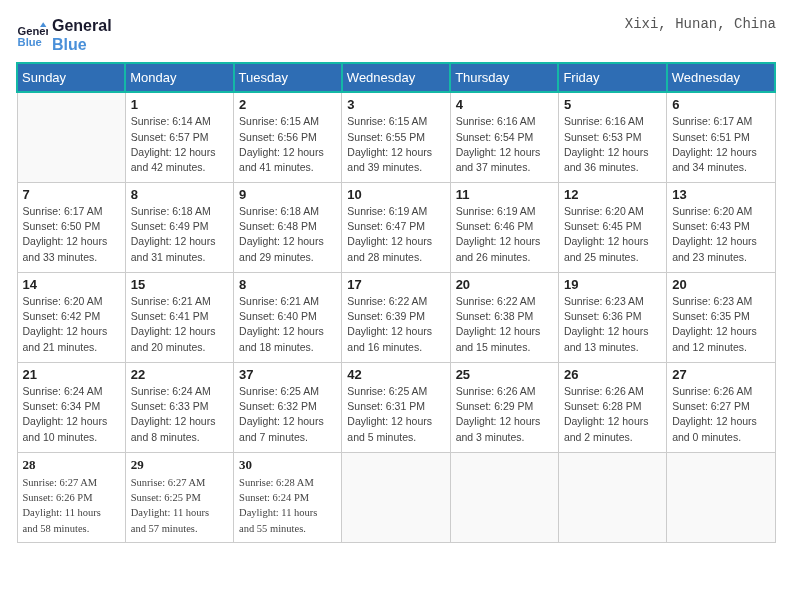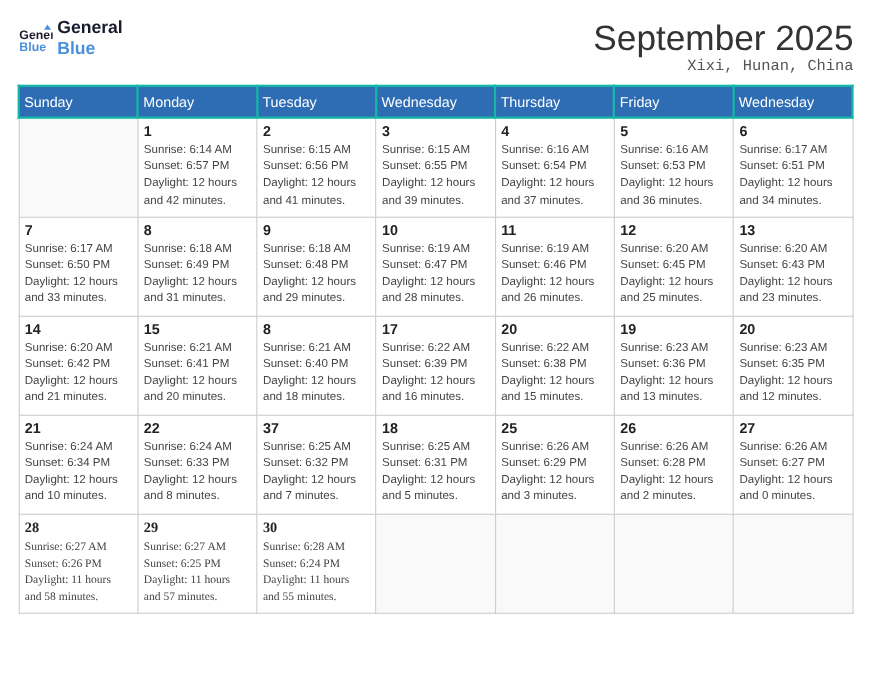--- a/index.html
+++ b/index.html
@@ -89,21 +89,20 @@
       <text x="2" y="20" font-size="14" font-weight="bold" fill="#1a1a2e">General</text>
       <text x="2" y="34" font-size="14" font-weight="bold" fill="#4a90d9">Blue</text>
       <polygon points="30,10 38,10 34,4" fill="#4a90d9"></polygon>
     </svg>
     <div style="display:flex;flex-direction:column;justify-content:center;">
       <div style="font-size:16px;font-weight:bold;color:#1a1a2e;line-height:1.2;">General</div>
       <div style="font-size:16px;font-weight:bold;color:#4a90d9;line-height:1.2;">Blue</div>
     </div>
   </div>
   <div class="title-block">
-    <div class="month-title">September 2025</div>
     <div class="location">Xixi, Hunan, China</div>
   </div>
 </div>
 
 <table class="calendar">
   <thead>
     <tr>
     <th>Sunday</th>
         <th>Monday</th>
         <th>Tuesday</th>
@@ -208,21 +207,21 @@
         </td>
         <td>
           <span class="day-number">22</span>
           <div class="day-info">Sunrise: 6:24 AM<br>Sunset: 6:33 PM<br>Daylight: 12 hours<br>and 8 minutes.</div>
         </td>
         <td>
           <span class="day-number">37</span>
           <div class="day-info">Sunrise: 6:25 AM<br>Sunset: 6:32 PM<br>Daylight: 12 hours<br>and 7 minutes.</div>
         </td>
         <td>
-          <span class="day-number">18</span>
+          <span class="day-number">42</span>
           <div class="day-info">Sunrise: 6:25 AM<br>Sunset: 6:31 PM<br>Daylight: 12 hours<br>and 5 minutes.</div>
         </td>
         <td>
           <span class="day-number">25</span>
           <div class="day-info">Sunrise: 6:26 AM<br>Sunset: 6:29 PM<br>Daylight: 12 hours<br>and 3 minutes.</div>
         </td>
         <td>
           <span class="day-number">26</span>
           <div class="day-info">Sunrise: 6:26 AM<br>Sunset: 6:28 PM<br>Daylight: 12 hours<br>and 2 minutes.</div>
         </td>

